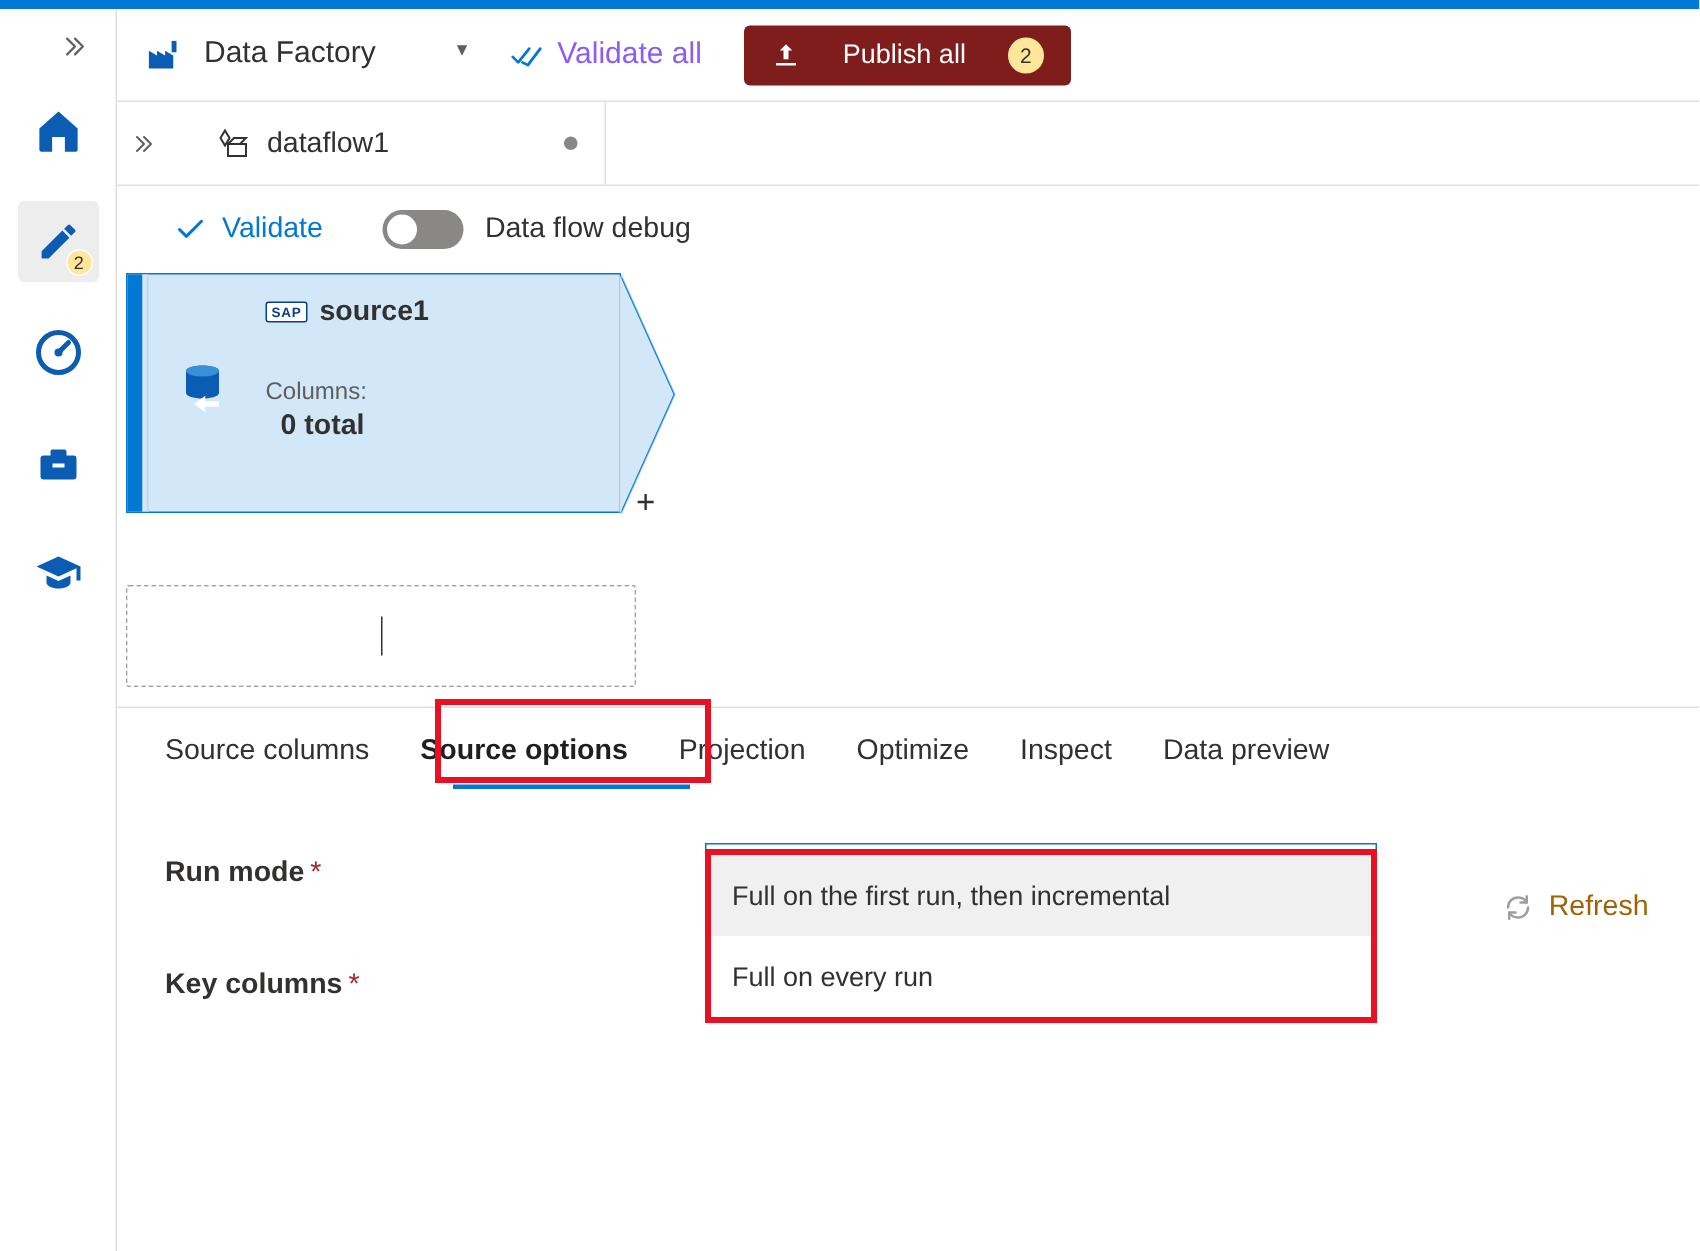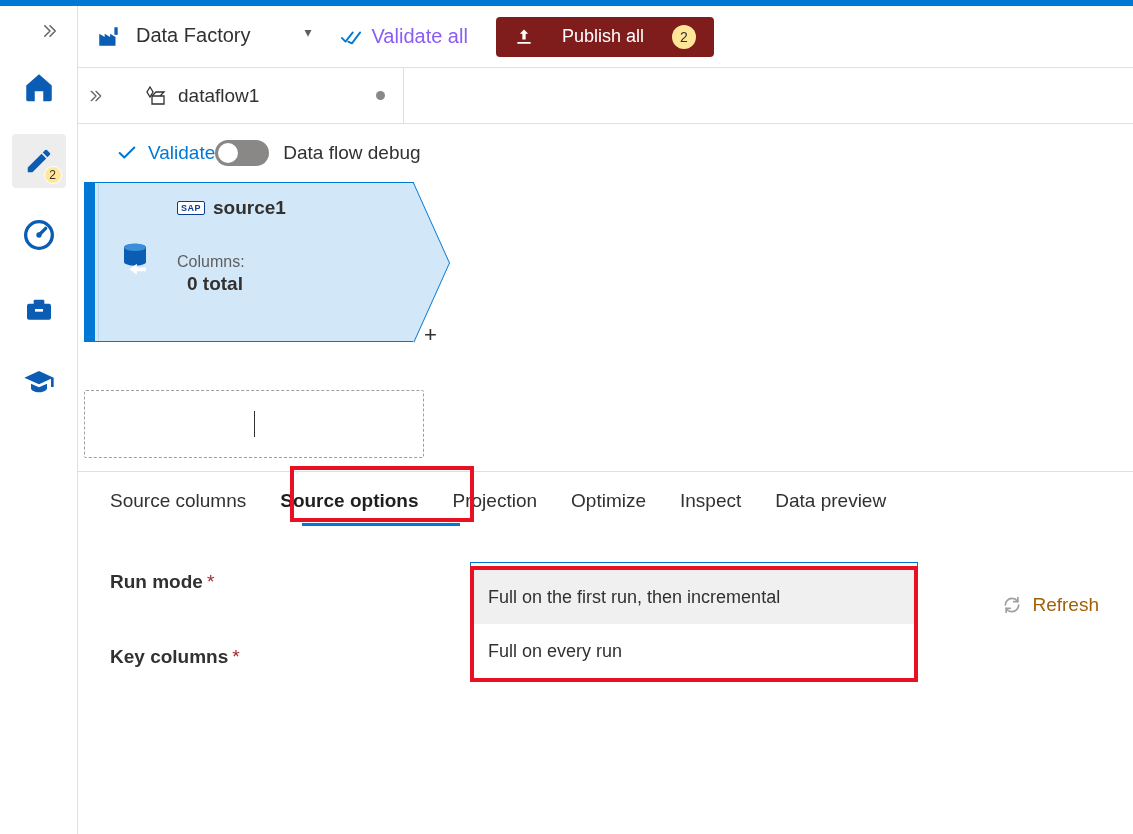--- a/index.html
+++ b/index.html
@@ -95,21 +95,21 @@
     display: flex; align-items: center; gap: 10px;
     padding: 0 20px; height: 100%;
     border-right: 1px solid #e1dfdd;
     font-size: 19px; color: #323130;
     position: relative;
     min-width: 280px;
   }
   .tab-dot { position: absolute; right: 18px; width: 9px; height: 9px; border-radius: 50%; background: #8a8886; }
   
   .action-row {
-    height: 58px; display: flex; align-items: center; 
+    height: 58px; display: flex; align-items: center; gap: 40px;
     padding-left: 38px;
   }
   .validate-link { color: #0078d4; font-size: 19px; display: flex; align-items: center; gap: 10px; cursor:pointer; }
   .debug-wrap { display: flex; align-items: center; gap: 14px; font-size: 19px; }
   .toggle {
     width: 54px; height: 26px; border-radius: 13px;
     background: #8a8886; position: relative; cursor: pointer;
   }
   .toggle::after {
     content: ""; position: absolute; left: 3px; top: 3px;

